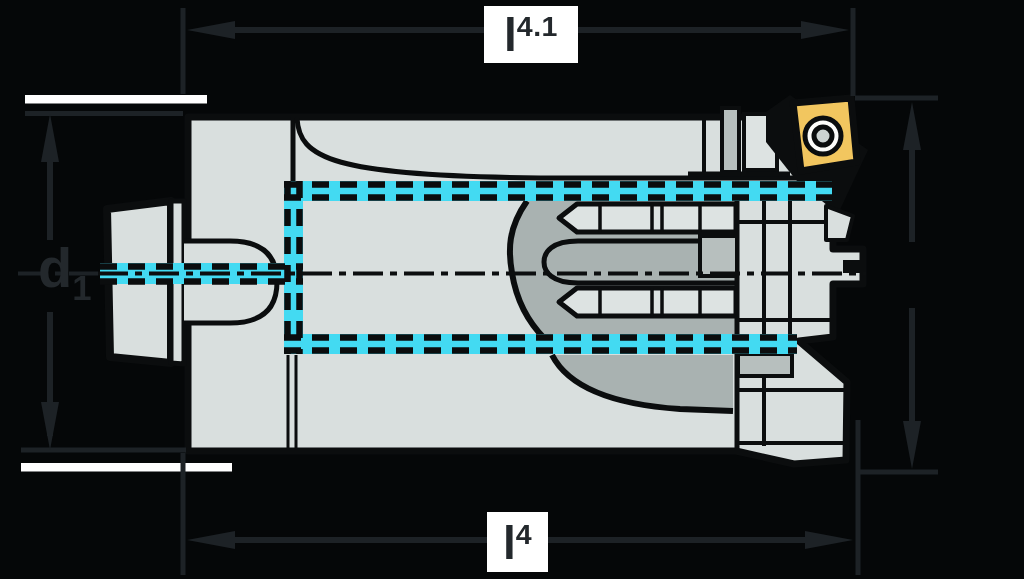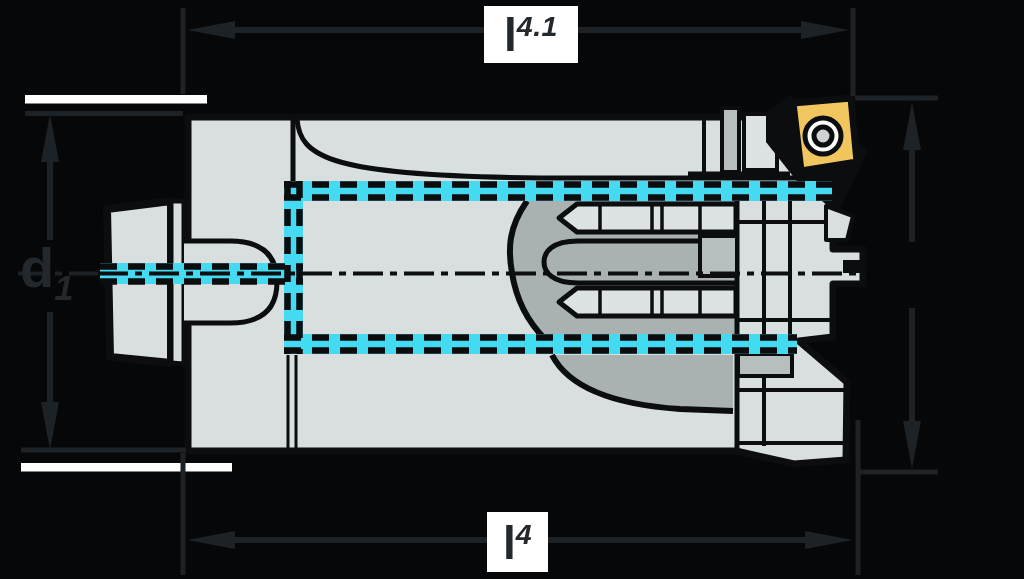--- a/index.html
+++ b/index.html
@@ -1,24 +1,24 @@
 <!DOCTYPE html>
 <html><head>
 <meta charset="utf-8">
 <style>
   html,body{margin:0;padding:0;background:#050708;}
   #stage{position:relative;width:1024px;height:579px;background:#050708;overflow:hidden;
          font-family:"Liberation Sans", sans-serif;}
   #stage svg{position:absolute;left:0;top:0;}
   .dim-label{position:absolute;color:#23282c;font-weight:600;line-height:1;white-space:nowrap;}
-  .dim-label .sub{font-size:0.62em;vertical-align:-0.38em;letter-spacing:0.5px;font-style:italic;}
+  .dim-label .sub{font-size:0.62em;vertical-align:-0.38em;letter-spacing:0.5px;}
   .boxed{background:#ffffff;display:flex;align-items:flex-start;justify-content:center;}
   #label-l41{left:484px;top:6px;width:94px;height:57px;font-size:46px;padding-top:6px;box-sizing:border-box;}
   #label-l4{left:487px;top:512px;width:61px;height:60px;font-size:46px;padding-top:8px;box-sizing:border-box;}
-  #label-d1{left:20px;top:240px;font-size:56px;}
+  #label-d1{left:38px;top:240px;font-size:56px;}
   #label-dc{left:874px;top:238px;font-size:58px;}
 </style>
 </head>
 <body>
 
 <div id="stage">
 
   <svg width="1024" height="579" viewBox="0 0 1024 579">
 
     <g>

